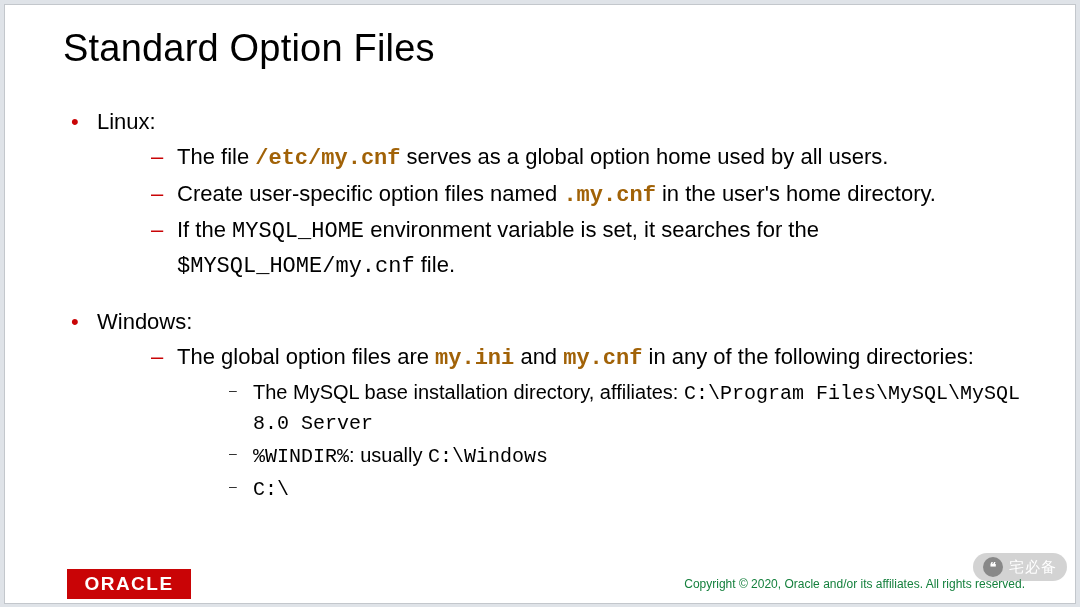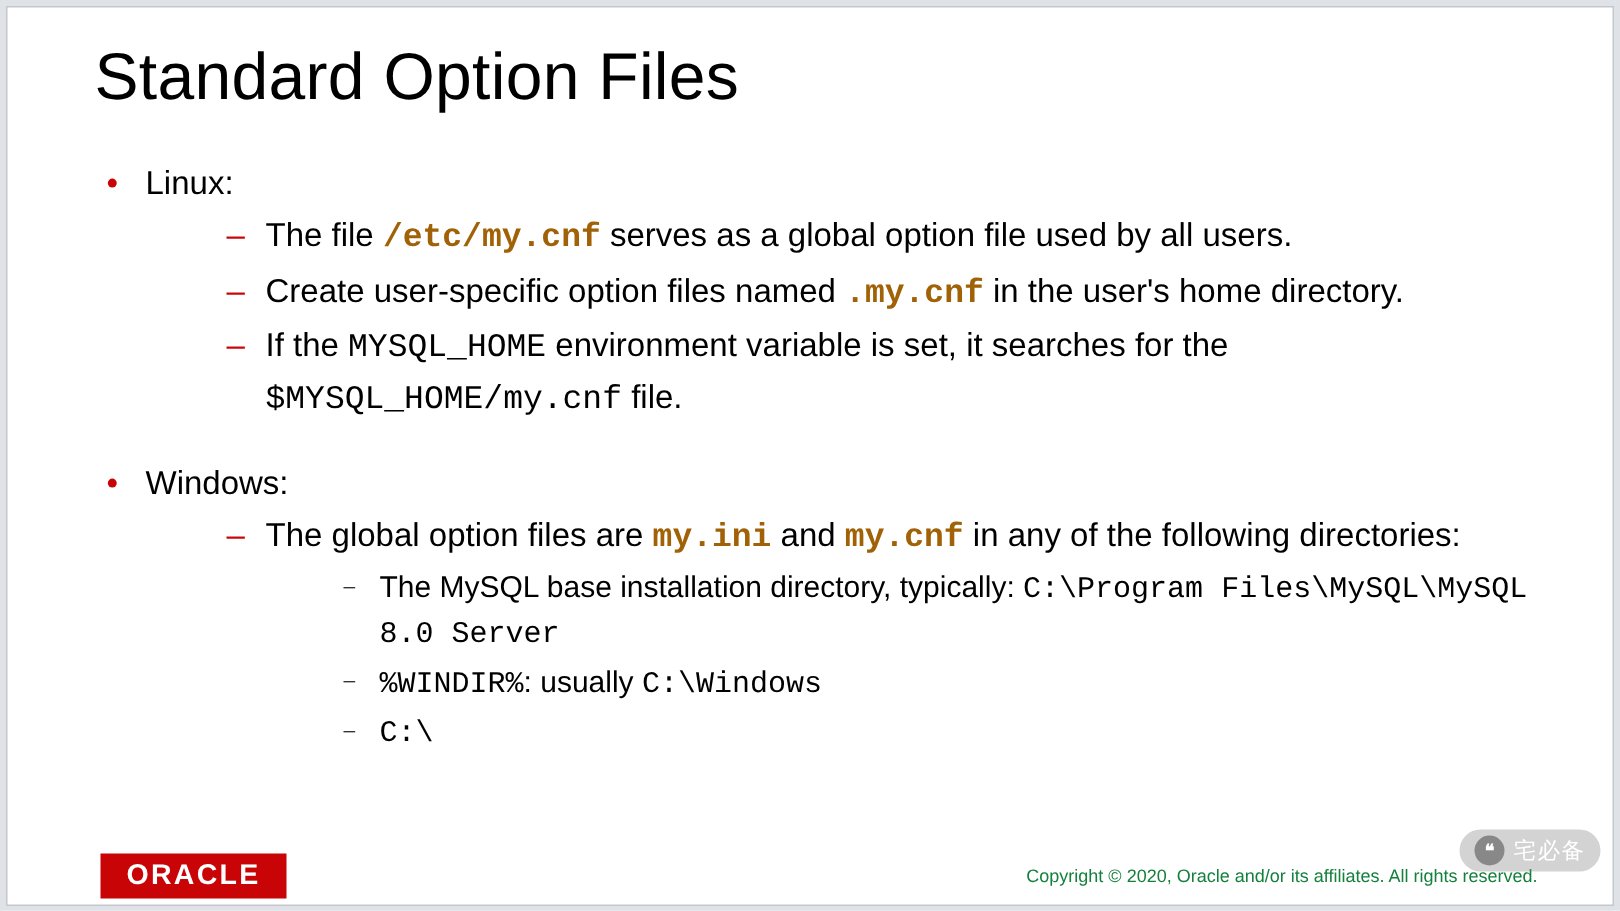--- a/index.html
+++ b/index.html
@@ -18,21 +18,21 @@
     margin: 4px auto 0 auto;
     width: 1072px;
     height: 600px;
     background: #fff;
     border: 1px solid #c3c7cc;
   }
   .title {
     position: absolute;
     left: 58px;
     top: 22px;
-    font-size: 44px;
+    font-size: 38px;
     font-weight: 400;
     color: #000;
     letter-spacing: 0.2px;
   }
   .content {
     position: absolute;
     left: 58px;
     right: 40px;
     top: 102px;
     font-size: 22px;
@@ -163,21 +163,21 @@
   <div class="title">Standard Option Files</div>
 
   <div class="content">
 
     <div class="lvl1">
       <span>Linux:</span>
 
       <div class="indent-block">
 
         <div class="lvl2">
-          <span>The file </span><span class="mono-red">/etc/my.cnf</span><span> serves as a global option file used by all users.</span>
+          <span>The file </span><span class="mono-red">/etc/my.cnf</span><span> serves as a global option home used by all users.</span>
         </div>
 
         <div class="lvl2">
           <span>Create user-specific option files named </span><span class="mono-red">.my.cnf</span><span> in the user's home directory.</span>
         </div>
 
         <div class="lvl2">
           <span>If the </span><span class="mono">MYSQL_HOME</span><span> environment variable is set, it searches for the </span>
         </div>
         <div class="lvl2-continue">
@@ -193,21 +193,21 @@
       <div class="indent-block">
 
         <div class="lvl2">
           <span>The global option files are </span><span class="mono-red">my.ini</span><span> and </span><span class="mono-red">my.cnf</span><span> in any of the following directories:</span>
         </div>
 
         <div class="indent-block2">
 
 
           <div class="lvl3">
-            <span>The MySQL base installation directory, typically: </span><span class="mono">C:\Program Files\MySQL\MySQL 8.0 Server</span>
+            <span>The MySQL base installation directory, affiliates: </span><span class="mono">C:\Program Files\MySQL\MySQL 8.0 Server</span>
           </div>
 
           <div class="lvl3">
             <span class="mono">%WINDIR%</span><span>: usually </span><span class="mono">C:\Windows</span>
           </div>
 
           <div class="lvl3">
             <span class="mono">C:\</span>
           </div>
 

